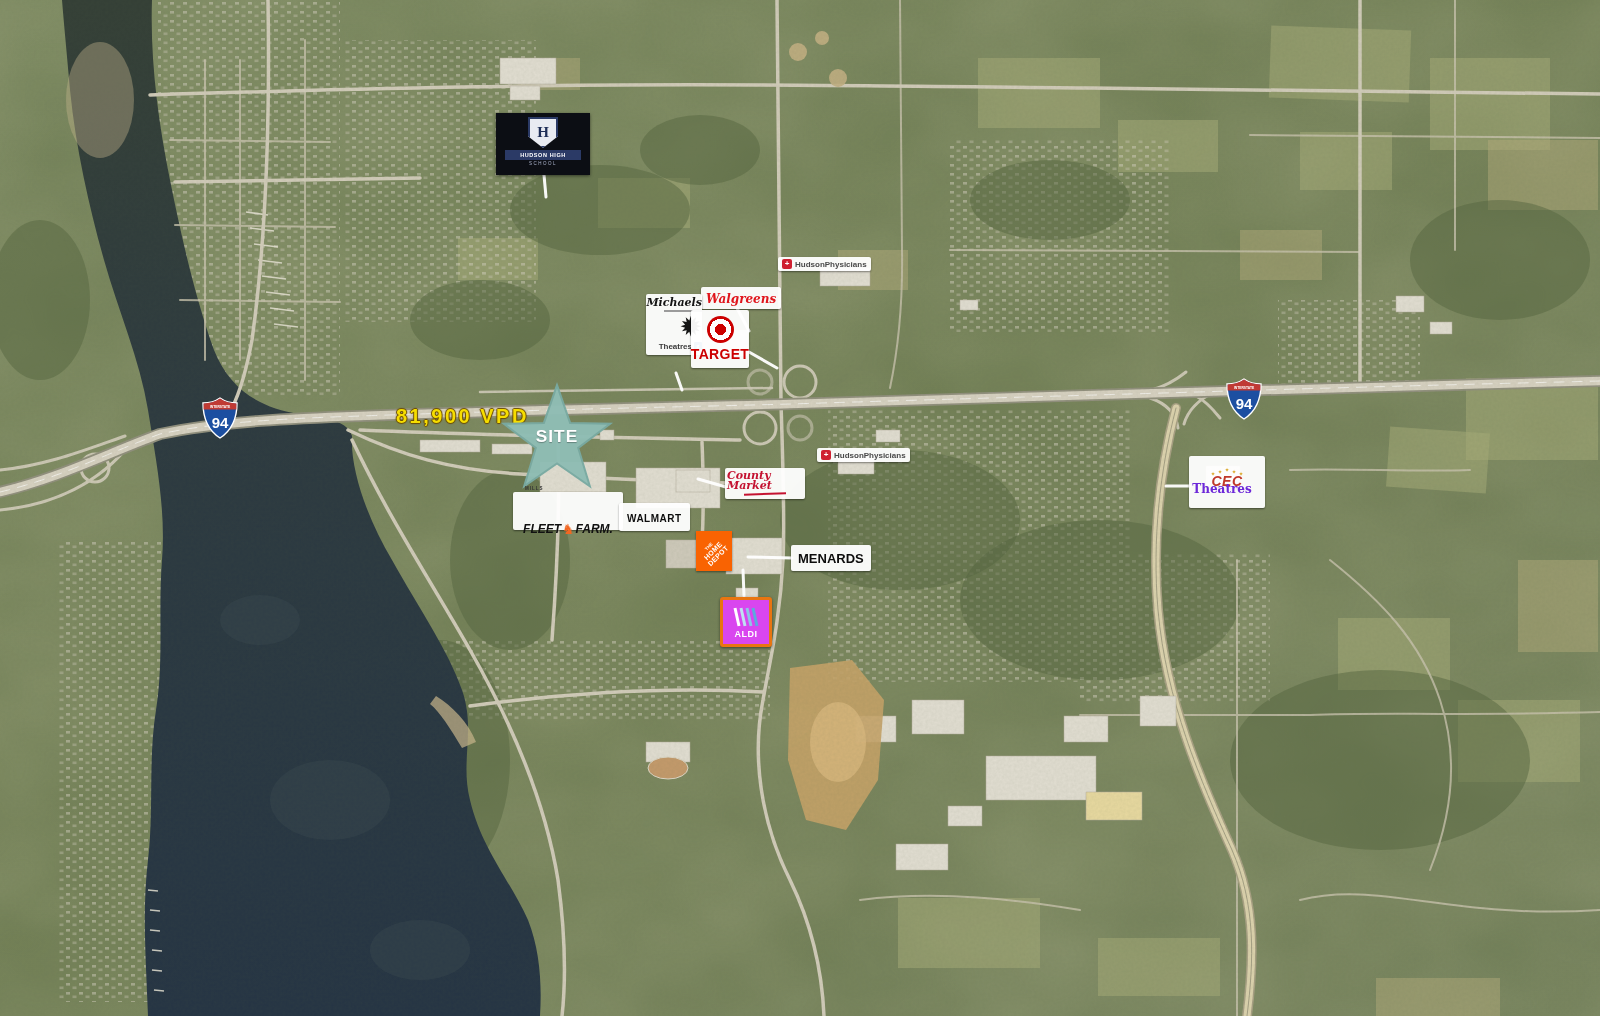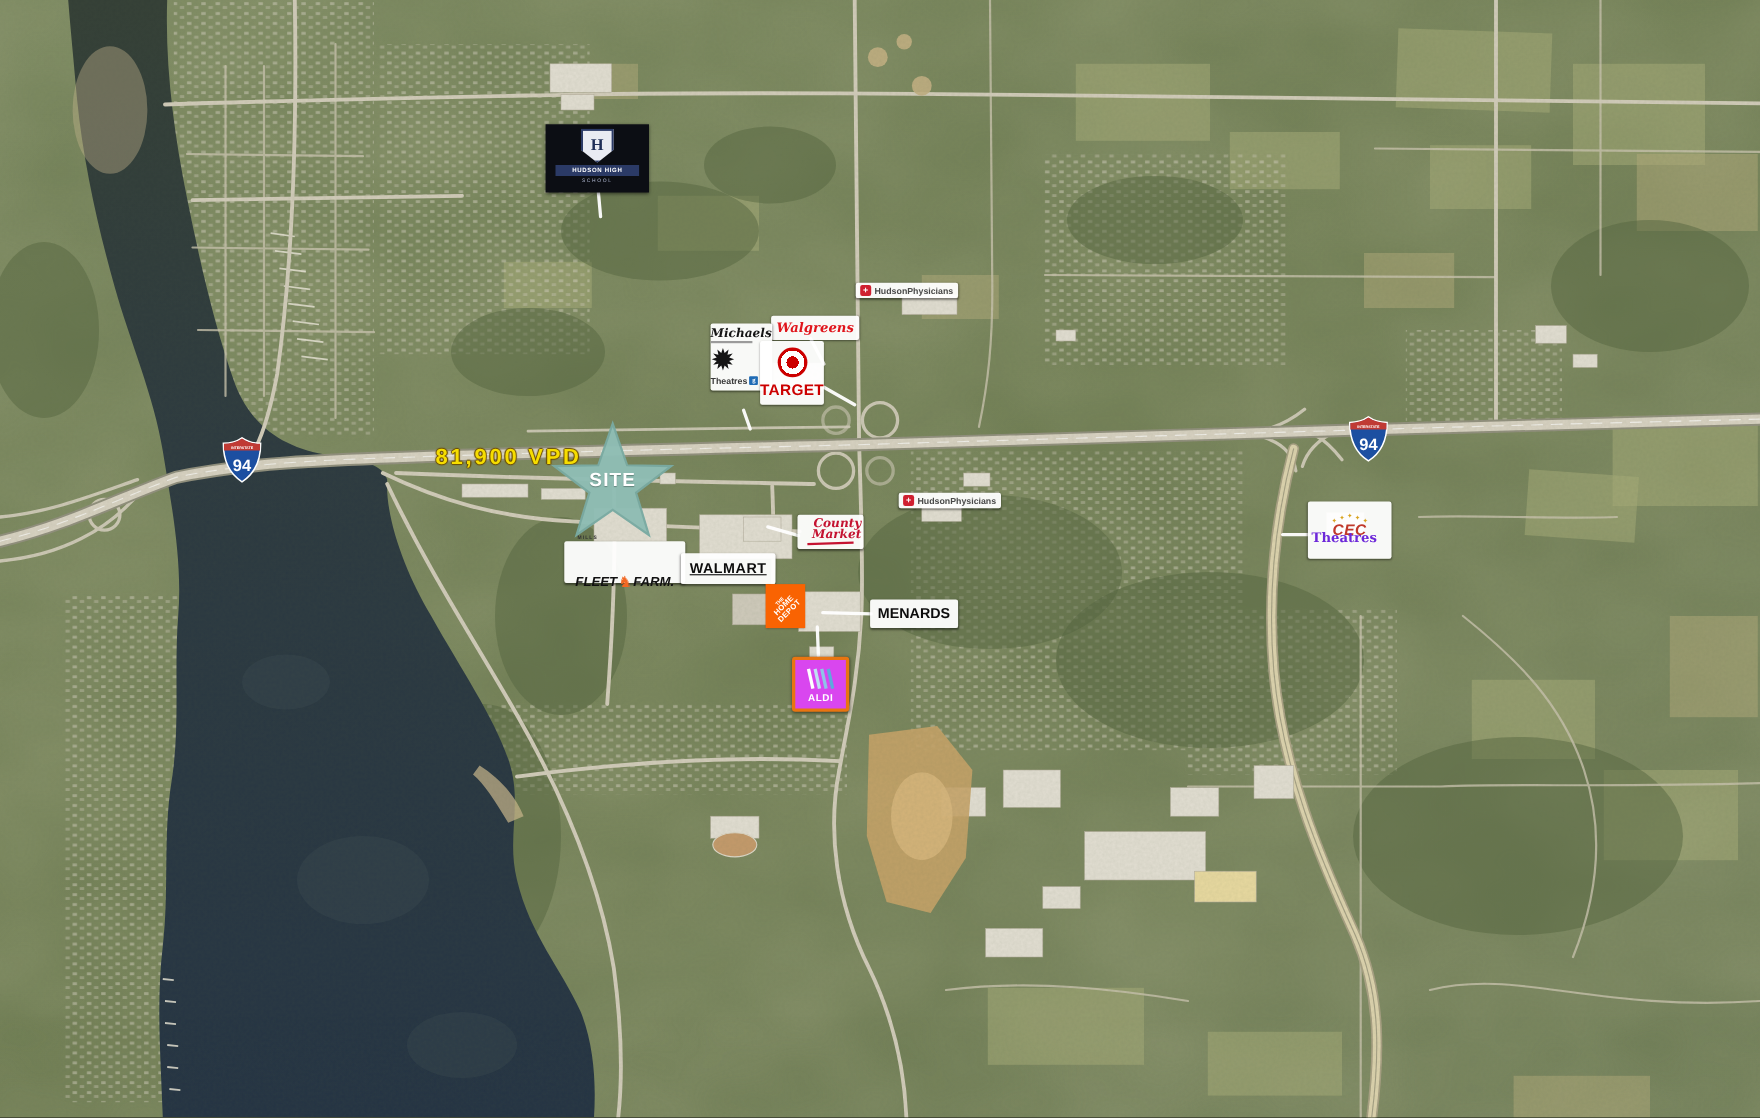--- a/index.html
+++ b/index.html
@@ -14,46 +14,46 @@
   .hhs .ribbon{margin-top:2px;width:76px;height:10px;background:#2b3a66;color:#fff;font-size:5.5px;font-weight:bold;letter-spacing:.6px;text-align:center;line-height:10px;}
   .hhs .sub{margin-top:1px;color:#aeb6cf;font-size:4.5px;letter-spacing:1.5px;}
   
   .hp{display:flex;align-items:center;gap:3px;padding:2px 4px;}
   .hp .cross{width:10px;height:10px;background:#cf2030;border-radius:2px;color:#fff;font-size:8px;font-weight:bold;line-height:10px;text-align:center;}
   .hp .nm{font-size:8px;font-weight:bold;color:#4a4a4a;}
   
   .wg{left:701px;top:287px;padding:2px 5px;}
   .wg span{font-family:"DejaVu Serif",serif;font-style:italic;font-weight:bold;font-size:12px;color:#e0151c;}
   
-  .mg{left:646px;top:294px;width:56px;padding:3px 0 4px;display:flex;flex-direction:column;align-items:flex-start;}
+  .mg{left:646px;top:294px;width:56px;padding:3px 0 4px;display:flex;flex-direction:column;align-items:flex-end;}
   .mg .mic{font-family:"DejaVu Serif",serif;font-style:italic;font-weight:bold;font-size:11px;color:#151515;line-height:1;}
   .mg .rule{width:38px;height:1.5px;background:#9b9b9b;margin:2px 0 1px;}
   .mg .burst{font-size:27px;line-height:28px;color:#151515;}
   .mg .gwrow{display:flex;align-items:center;gap:2px;margin-top:1px;}
   .mg .gw{font-size:8px;font-weight:bold;color:#3a3a3a;}
   .mg .gsq{width:8px;height:8px;background:#1f6bb5;color:#fff;font-family:"Liberation Serif",serif;font-weight:bold;font-size:6px;line-height:8px;text-align:center;border-radius:1px;}
   
   .tg{left:691px;top:310px;width:58px;height:58px;display:flex;flex-direction:column;align-items:center;justify-content:center;}
   .tg .bull{width:27px;height:27px;border-radius:50%;background:radial-gradient(circle,#cc0000 0 29%,#ffffff 29% 56%,#cc0000 56% 100%);}
   .tg .tx{margin-top:3px;font-size:14px;font-weight:900;color:#cc0000;letter-spacing:.3px;}
   
   .vpd{left:396px;top:405px;font-size:20px;font-weight:900;letter-spacing:2.5px;color:#f6dd00;text-shadow:0 1px 1px #6b4e00,1px 0 1px #6b4e00,0 -1px 1px #6b4e00,-1px 0 1px #6b4e00;}
   
-  .cm{left:725px;top:468px;width:60px;padding:3px 2px 4px;text-align:right;}
+  .cm{left:725px;top:468px;width:80px;padding:3px 2px 4px;text-align:left;}
   .cm .l{font-family:"DejaVu Serif",serif;font-style:italic;font-weight:bold;font-size:11px;line-height:10px;color:#c41331;}
   .cm .swoosh{width:42px;height:2px;background:#c41331;margin:2px auto 0;transform:rotate(-2deg);}
   
   .ff{left:513px;top:492px;width:110px;height:38px;display:flex;flex-direction:column;justify-content:center;align-items:center;gap:31px;}
   .ff .pre{align-self:flex-start;margin-left:12px;font-size:4.5px;font-weight:bold;letter-spacing:1px;color:#333;}
   .ff .row{display:flex;align-items:center;gap:1px;}
   .ff .t{font-size:12px;font-weight:900;font-style:italic;color:#111;}
   .ff .horse{font-size:14px;line-height:12px;color:#f26722;}
   
   .wm{left:619px;top:503px;padding:5px 8px;}
-  .wm span{font-size:13px;font-weight:900;color:#0d0d0d;letter-spacing:.5px;text-decoration:underline;}
+  .wm span{font-size:10px;font-weight:900;color:#0d0d0d;letter-spacing:.5px;}
   
   .hd{left:696px;top:531px;width:36px;height:40px;background:#f96302;box-shadow:0 1px 2px rgba(0,0,0,.45);display:flex;align-items:center;justify-content:center;overflow:hidden;}
   .hd .rot{transform:rotate(-45deg);text-align:center;color:#fff;font-weight:900;}
   .hd .l1{font-size:4.5px;line-height:5px;}
   .hd .l2,.hd .l3{font-size:7px;line-height:7px;letter-spacing:.3px;}
   
   .mn{left:791px;top:545px;padding:4px 7px;}
   .mn span{font-size:13px;font-weight:900;color:#0d0d0d;}
   
   .al{left:720px;top:597px;width:52px;height:50px;background:#d946ef;border:3px solid #e87511;border-radius:3px;display:flex;flex-direction:column;align-items:center;justify-content:center;box-shadow:0 1px 3px rgba(0,0,0,.5);}

